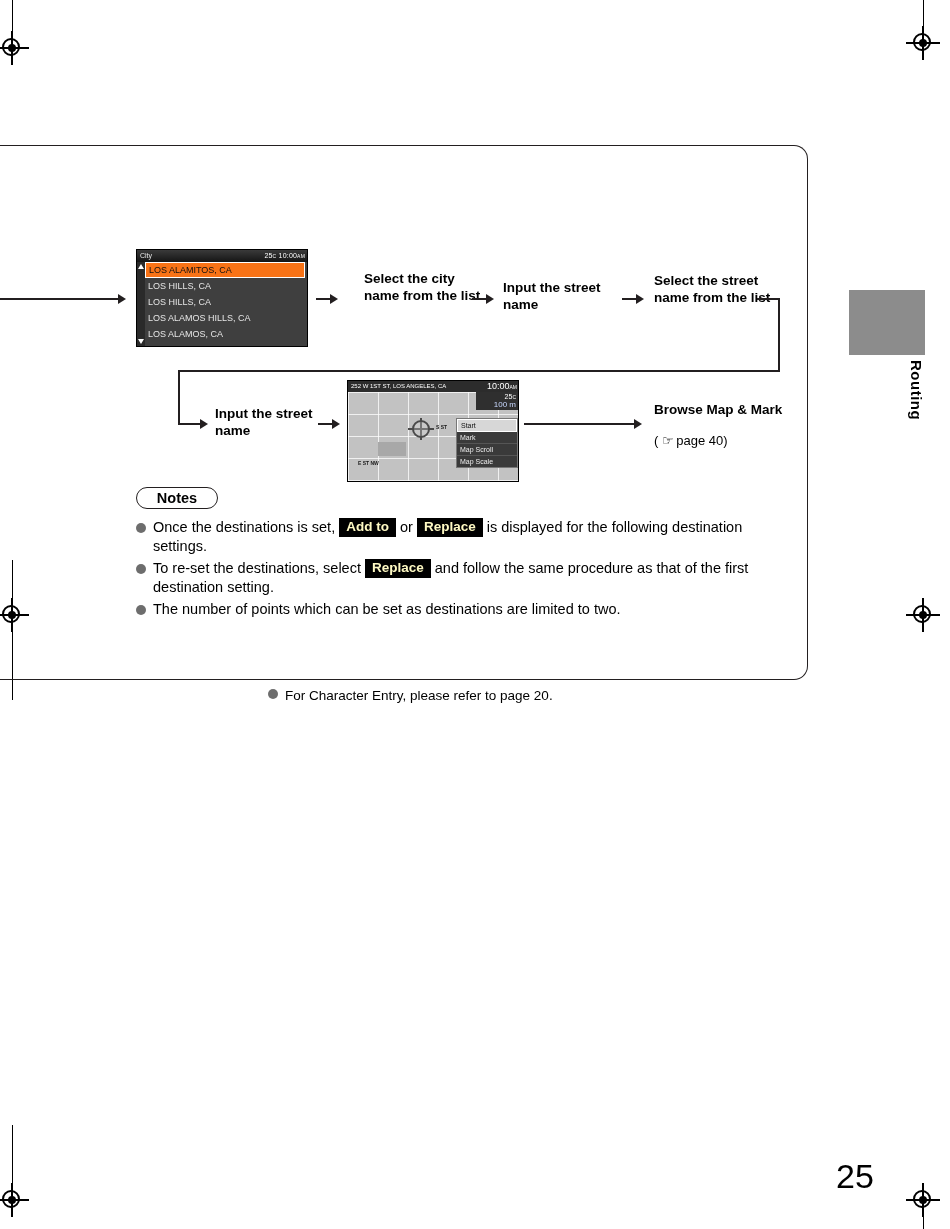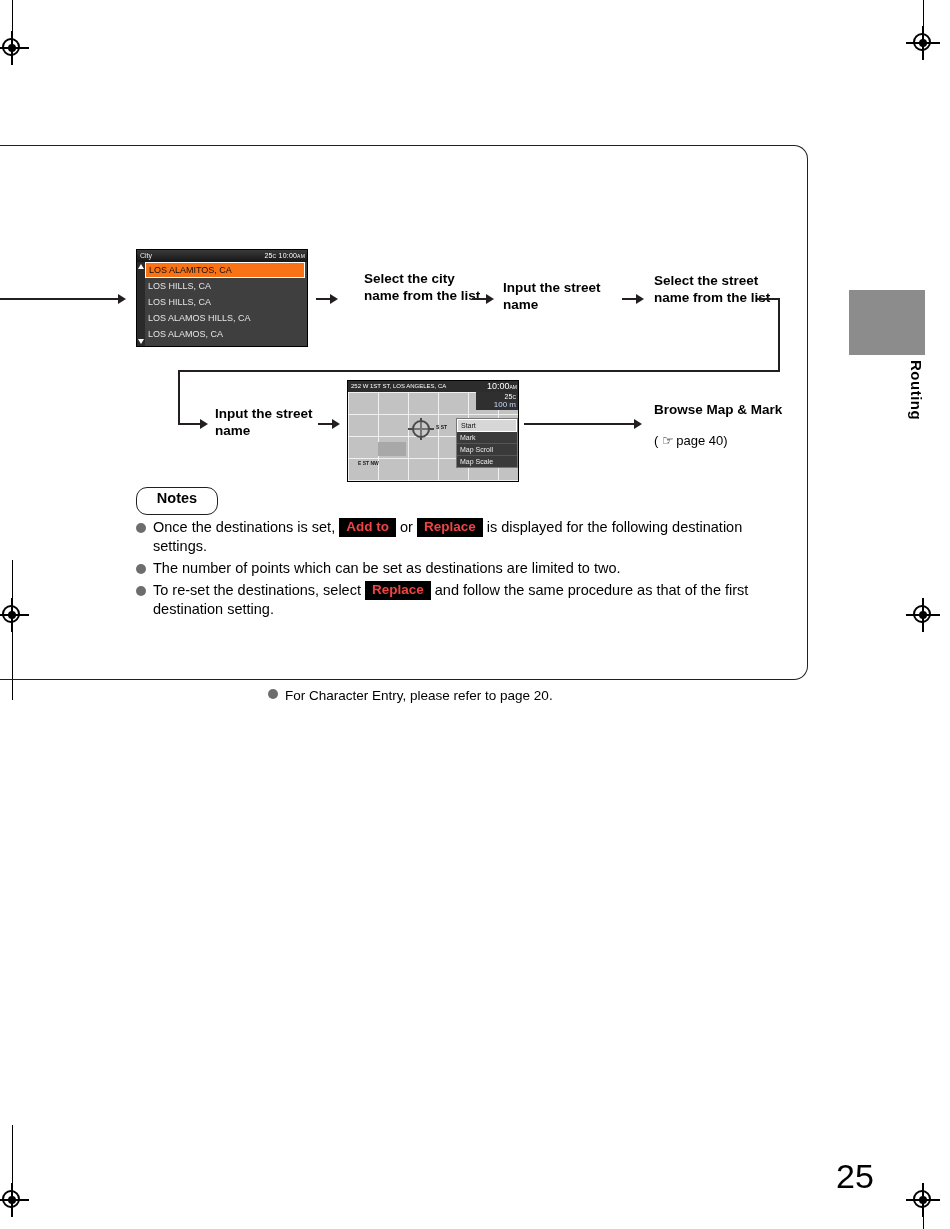--- a/index.html
+++ b/index.html
@@ -322,21 +322,21 @@
     border-bottom: 5px solid transparent;
     border-left: 8px solid #231f20;
   }
 
   
   .notes-badge {
     position: absolute;
     left: 136px;
     top: 487px;
     width: 82px;
-    height: 28px;
+    height: 22px;
     border: 1.5px solid #231f20;
     border-radius: 11px;
     box-sizing: border-box;
     text-align: center;
     font-size: 14.5px;
     font-weight: bold;
     line-height: 20px;
     color: #000;
   }
   .notes-list {
@@ -358,21 +358,21 @@
     left: 0;
     top: 5px;
     width: 10px;
     height: 10px;
     border-radius: 50%;
     background: #6d6d6d;
   }
   .kbd {
     display: inline-block;
     background: #000;
-    color: #ef4444;
+    color: #fef9c3;
     font-weight: bold;
     font-size: 13.5px;
     padding: 1px 7px 2px 7px;
     line-height: 16px;
     vertical-align: 1px;
   }
 
   
   .footer-note {
     position: absolute;
@@ -556,27 +556,27 @@
   <div class="note-row">
     <span class="note-bullet"></span>
     <span>Once the destinations is set,</span>
     <span class="kbd">Add to</span>
     <span>or</span>
     <span class="kbd">Replace</span>
     <span>is displayed for the following destination settings.</span>
   </div>
   <div class="note-row">
     <span class="note-bullet"></span>
-    <span>The number of points which can be set as destinations are limited to two.</span>
-  </div>
-  <div class="note-row">
-    <span class="note-bullet"></span>
     <span>To re-set the destinations, select</span>
     <span class="kbd">Replace</span>
     <span>and follow the same procedure as that of the first destination setting.</span>
   </div>
+  <div class="note-row">
+    <span class="note-bullet"></span>
+    <span>The number of points which can be set as destinations are limited to two.</span>
+  </div>
 </div>
 
 <div class="footer-note">
   <span class="fbullet"></span><span>For Character Entry, please refer to page 20.</span>
 </div>
 
 <div class="page-number">25</div>
 
 </body></html>

